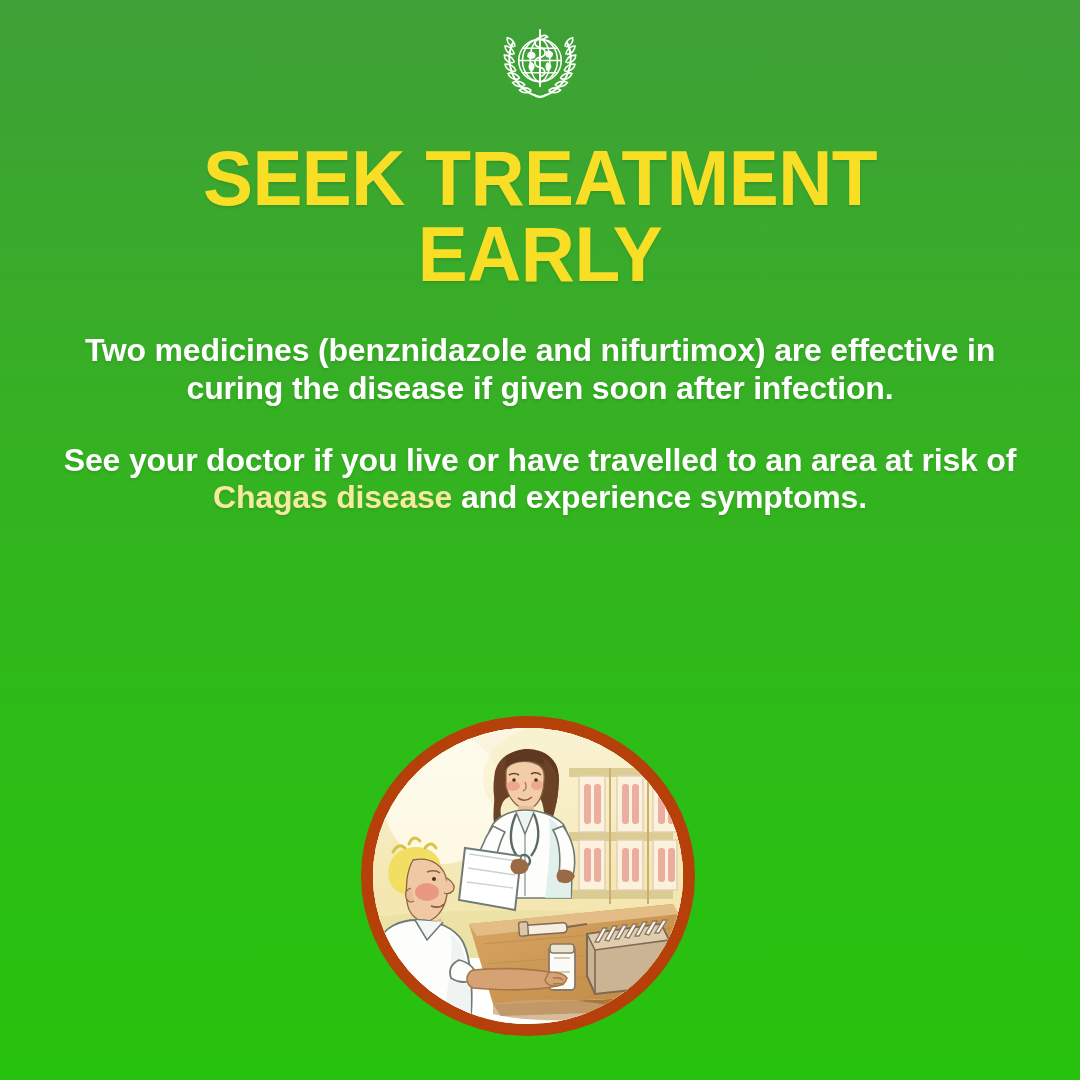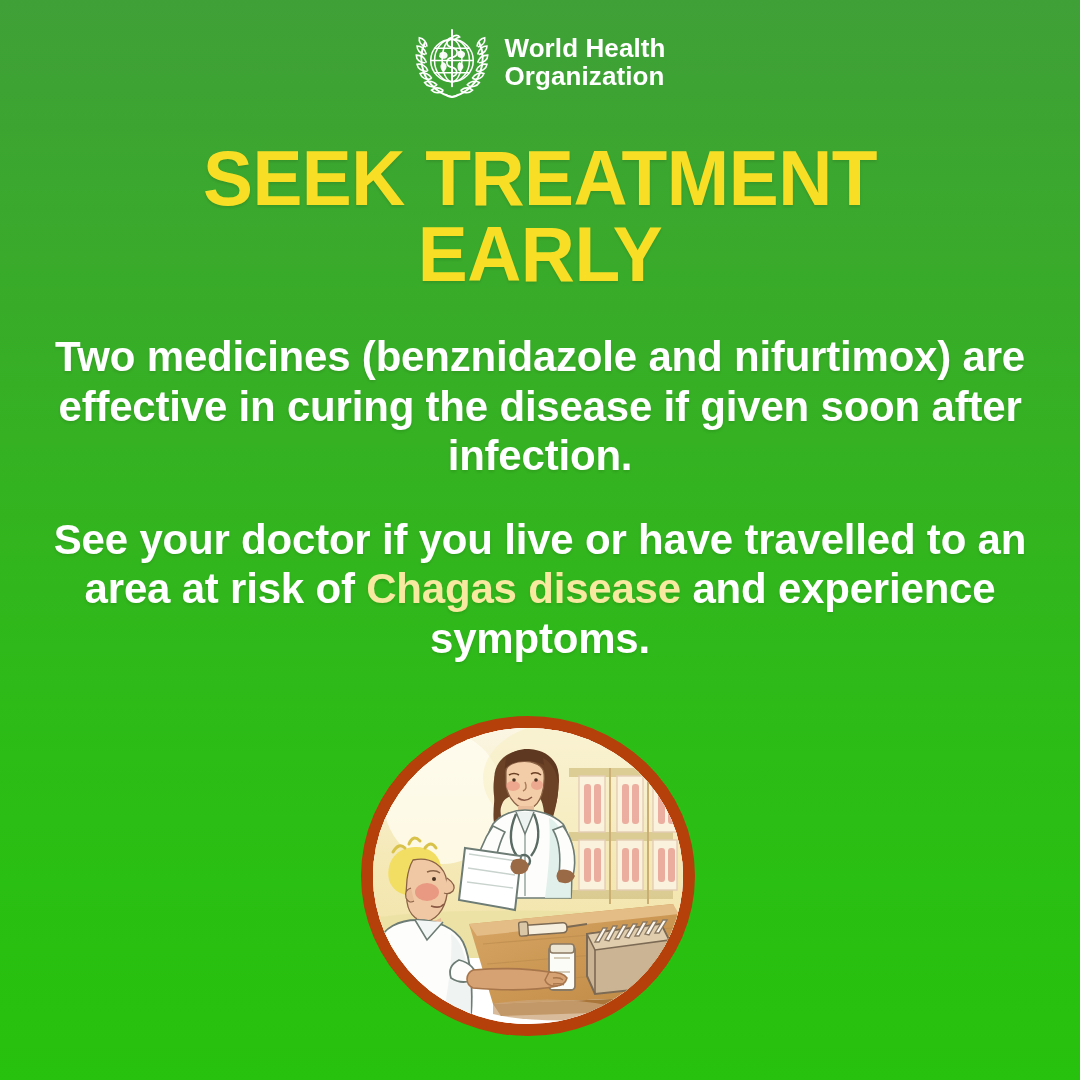--- a/index.html
+++ b/index.html
@@ -51,21 +51,21 @@
   }
 
   
   .body-copy {
     position:absolute;
     top:332px; left:0; right:0;
     padding:0 53px;
     text-align:center;
     color:#ffffff;
     font-weight:bold;
-    font-size:42px;
+    font-size:32px;
     line-height:1.18;
     letter-spacing:-0.2px;
     text-shadow:0 2px 3px rgba(0,0,0,0.10);
   }
   .para + .para { margin-top:34px; }
   .hl { color:#F7E9A0; }
 
   
   .illo-wrap {
     position:absolute;
@@ -137,22 +137,20 @@
       <g stroke="#ffffff" fill="none" stroke-width="2.6" stroke-linecap="round">
         <line x1="50" y1="10" x2="50" y2="84"></line>
       </g>
       <g stroke="#ffffff" fill="none" stroke-width="2.2" stroke-linecap="round">
         <path d="M50 20 C41 22 41 31 50 33 C59 35 59 44 50 46 C41 48 41 57 50 59 C58 61 58 69 51 71"></path>
         <path d="M50 20 C53 16 58 16 60 19 C57 20 54 21 53 23"></path>
       </g>
     </svg>
   </span>
 
-  <div class="who-wordmark">World Health
-Organization</div>
 </div>
 
 <h1 class="headline">SEEK TREATMENT EARLY</h1>
 
 <div class="body-copy">
 
   <p class="para">Two medicines (benznidazole and nifurtimox) are effective in curing the disease if given soon after infection.</p>
 
   <p class="para">
     <span>See your doctor if you live or have travelled to an area at risk of </span><span class="hl">Chagas disease</span><span> and experience symptoms.</span>

